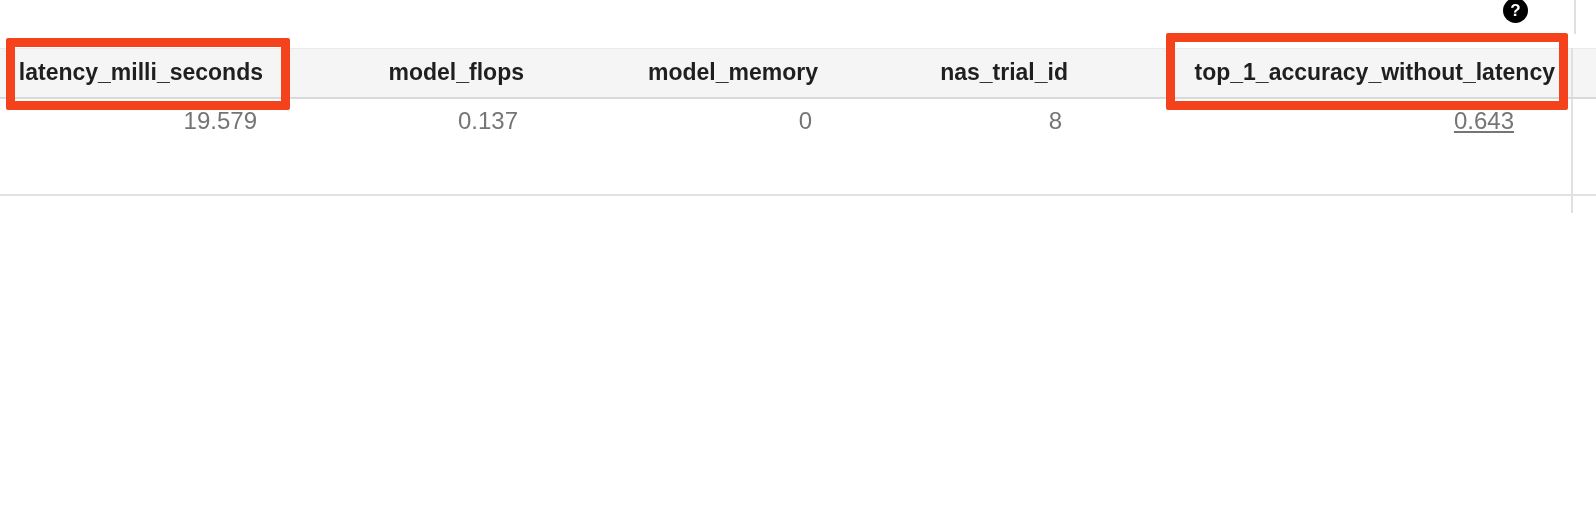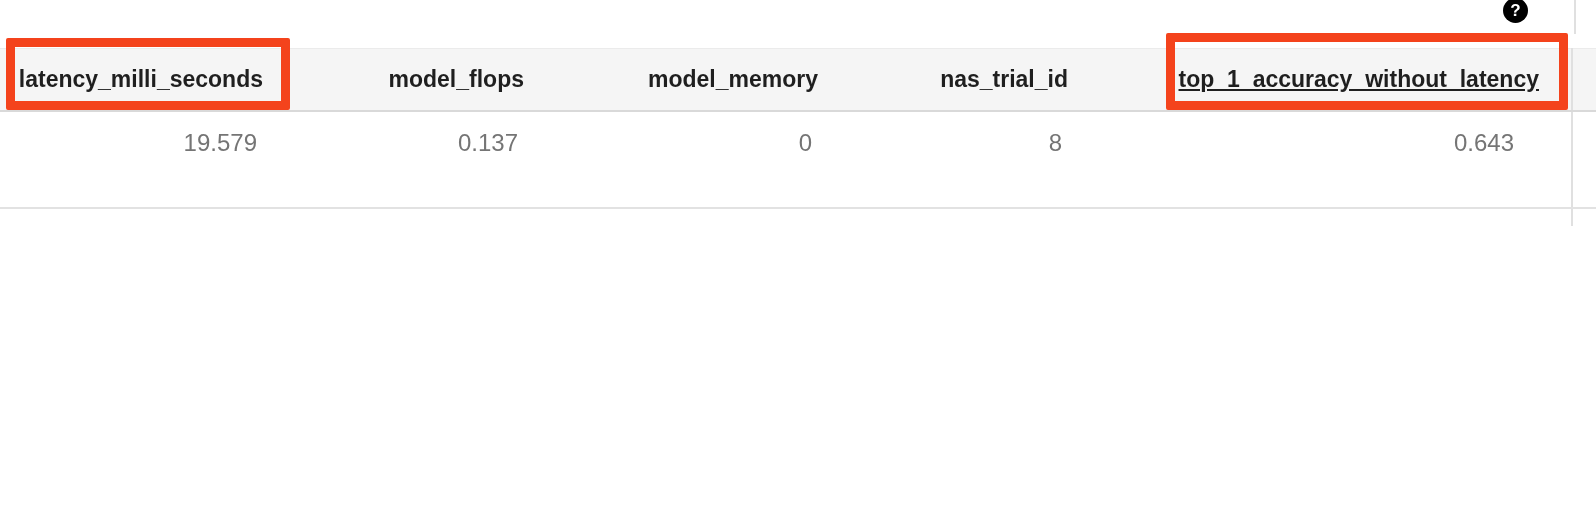--- a/index.html
+++ b/index.html
@@ -50,42 +50,42 @@
     width: 1596px;
     border-collapse: collapse;
     table-layout: fixed;
   }
   table.trials th, table.trials td {
     box-sizing: border-box;
     text-align: right;
     white-space: nowrap;
     overflow: hidden;
   }
-  table.trials thead tr { height: 62px; }
+  table.trials thead tr { height: 49px; }
   table.trials th {
     background: var(--header-bg, #f5f5f5);
     border-top: 1px solid #ebebeb;
     border-bottom: 2px solid #d9d9d9;
     color: var(--header-text, #1f1f1f);
     font-size: 23px;
     font-weight: bold;
     vertical-align: middle;
     padding: 0 14px 0 0;
   }
-  table.trials th.col-acc { padding-right: 32px; text-decoration: underline; }
+  table.trials th.col-acc { padding-right: 16px; }
   table.trials tbody tr { height: 97px; }
   table.trials td {
     color: var(--cell-text, #757575);
     font-size: 24px;
     vertical-align: top;
-    padding: 17px 20px 0 0;
+    padding: 8px 20px 0 0;
     border-bottom: 2px solid var(--row-divider, #e2e2e2);
     background: #ffffff;
   }
-  table.trials td.col-acc { padding-right: 57px; }
+  table.trials td.col-acc { padding-right: 57px; text-decoration: underline; }
   table.trials .col-edge { border-left: 2px solid var(--divider, #e0e0e0); }
   table.trials tr.filler { height: 18px; }
   table.trials tr.filler td { border-bottom: none; padding: 0; }
 
   
   .hl-box {
     position: absolute;
     box-sizing: border-box;
     border: 9px solid var(--hl, #f4431c);
     border-radius: 2px;

